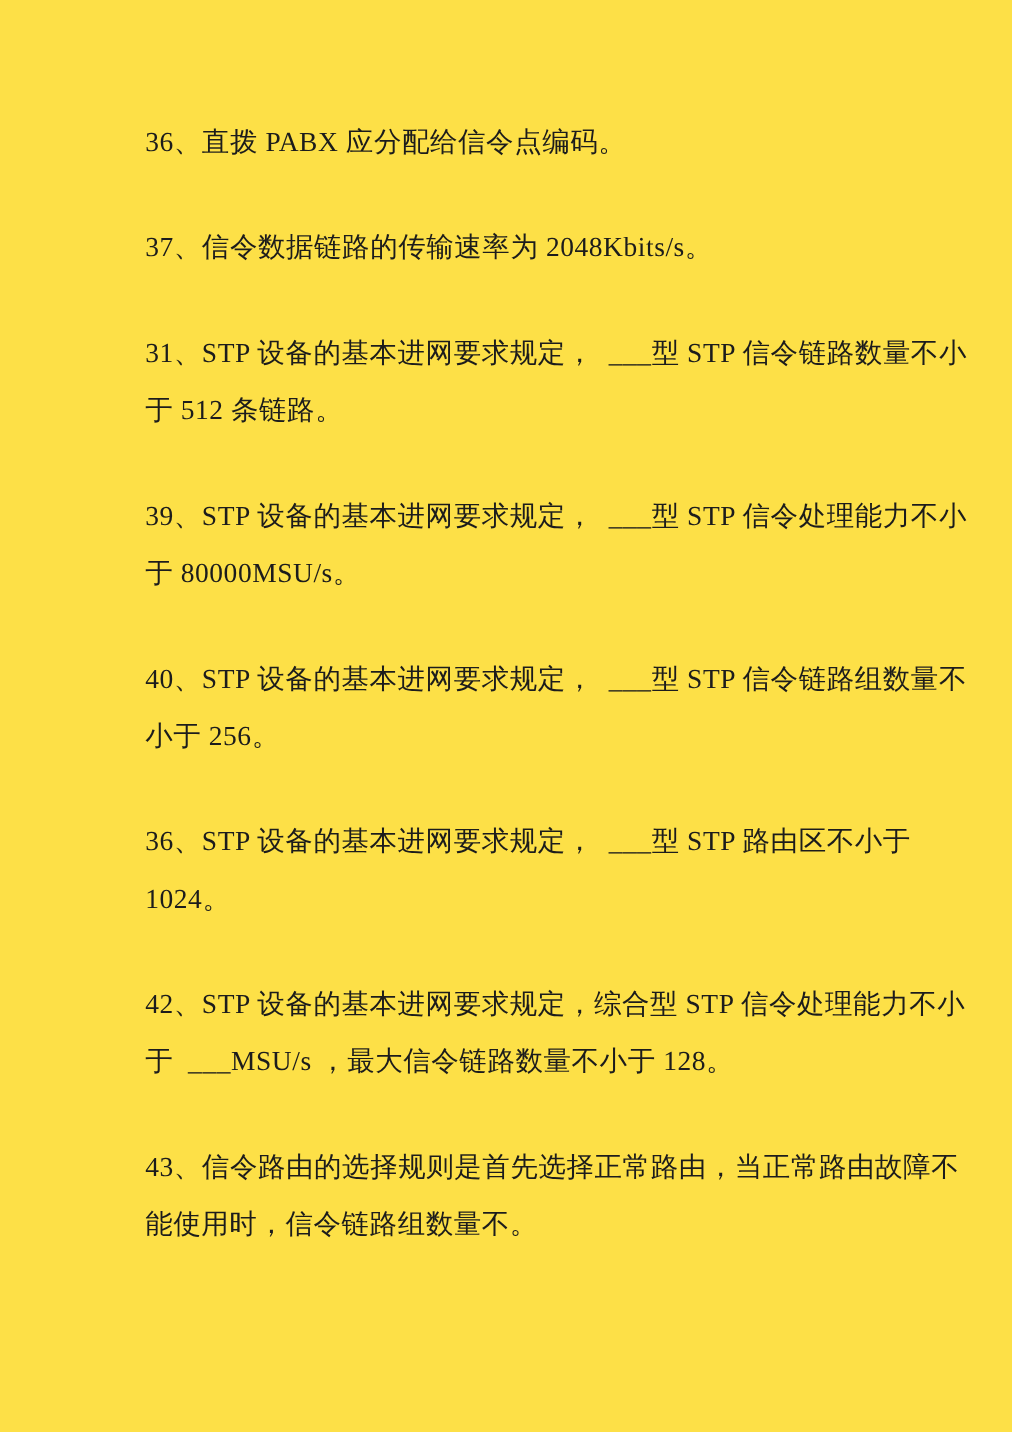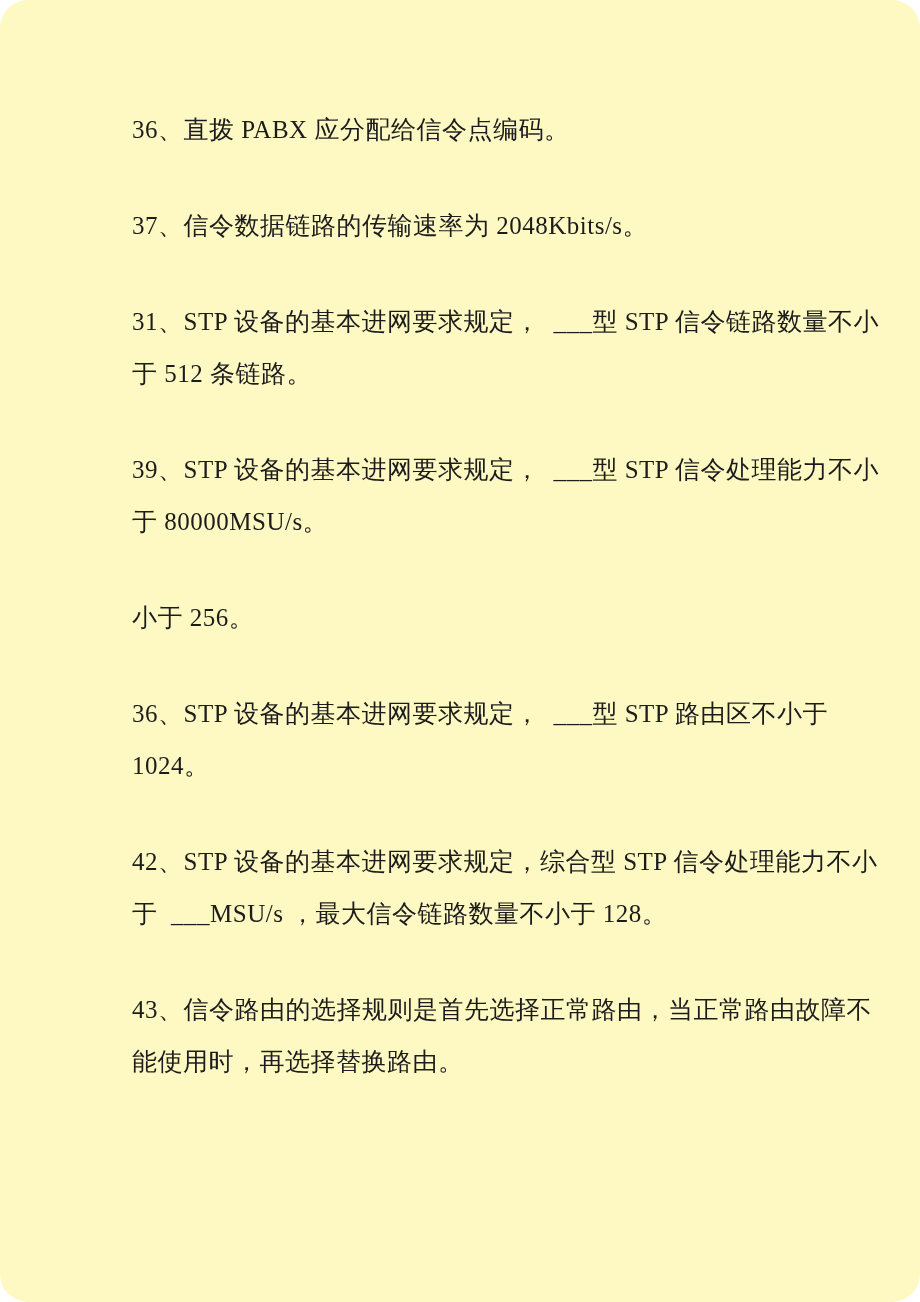--- a/index.html
+++ b/index.html
@@ -14,22 +14,21 @@
     position: relative;
   }
   .doc-page {
     box-sizing: border-box;
     width: 920px;
     height: 1302px;
     padding: 104px 72px 0 132px;
     font-family: "Liberation Serif", "DejaVu Serif", serif;
     font-size: 25px;
     color: #1c1c1c;
-    background: #fef9c3;
-    border-radius: 28px;
+    background: #fde047;
   }
   .question {
     margin: 0 0 44px 0;
   }
   .question-line {
     line-height: 52px;
     white-space: pre;
     letter-spacing: 0.5px;
   }
 </style>
@@ -46,28 +45,29 @@
       </div>
       <div class="question">
         <div class="question-line">31、STP 设备的基本进网要求规定，  ___型 STP 信令链路数量不小</div>
         <div class="question-line">于 512 条链路。</div>
       </div>
       <div class="question">
         <div class="question-line">39、STP 设备的基本进网要求规定，  ___型 STP 信令处理能力不小</div>
         <div class="question-line">于 80000MSU/s。</div>
       </div>
       <div class="question">
+        <div class="question-line">40、STP 设备的基本进网要求规定，  ___型 STP 信令链路组数量不</div>
         <div class="question-line">小于 256。</div>
       </div>
       <div class="question">
         <div class="question-line">36、STP 设备的基本进网要求规定，  ___型 STP 路由区不小于</div>
         <div class="question-line">1024。</div>
       </div>
       <div class="question">
         <div class="question-line">42、STP 设备的基本进网要求规定，综合型 STP 信令处理能力不小</div>
         <div class="question-line">于  ___MSU/s ，最大信令链路数量不小于 128。</div>
       </div>
       <div class="question">
         <div class="question-line">43、信令路由的选择规则是首先选择正常路由，当正常路由故障不</div>
-        <div class="question-line">能使用时，再选择替换路由。</div>
+        <div class="question-line">能使用时，信令链路组数量不。</div>
       </div>
     </div>
 </div>
 
 </body></html>

